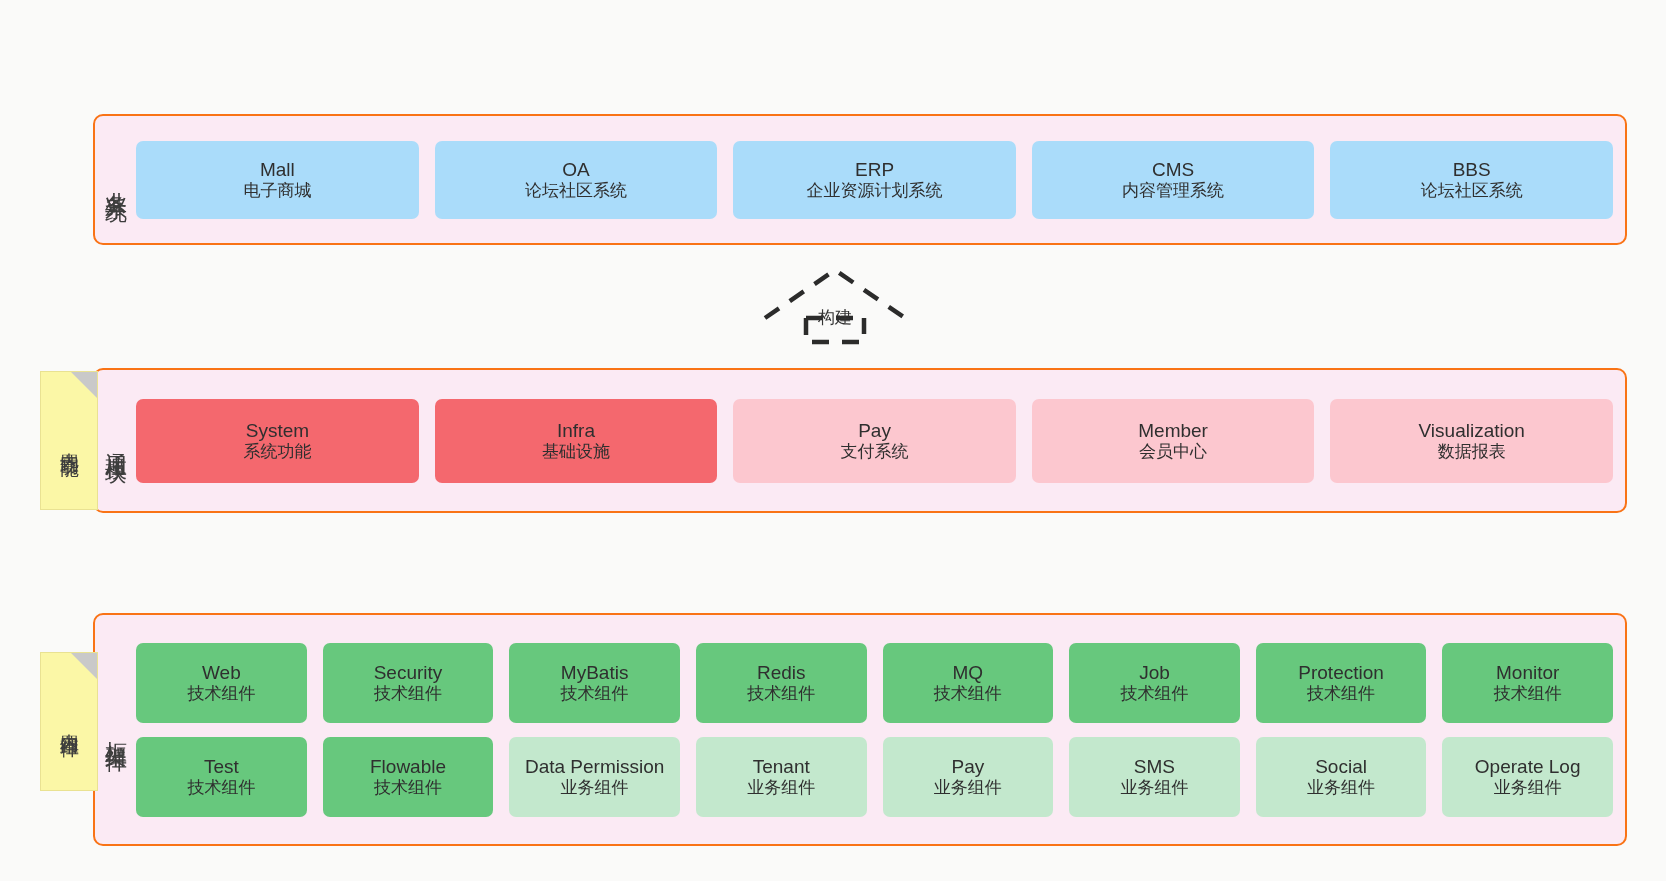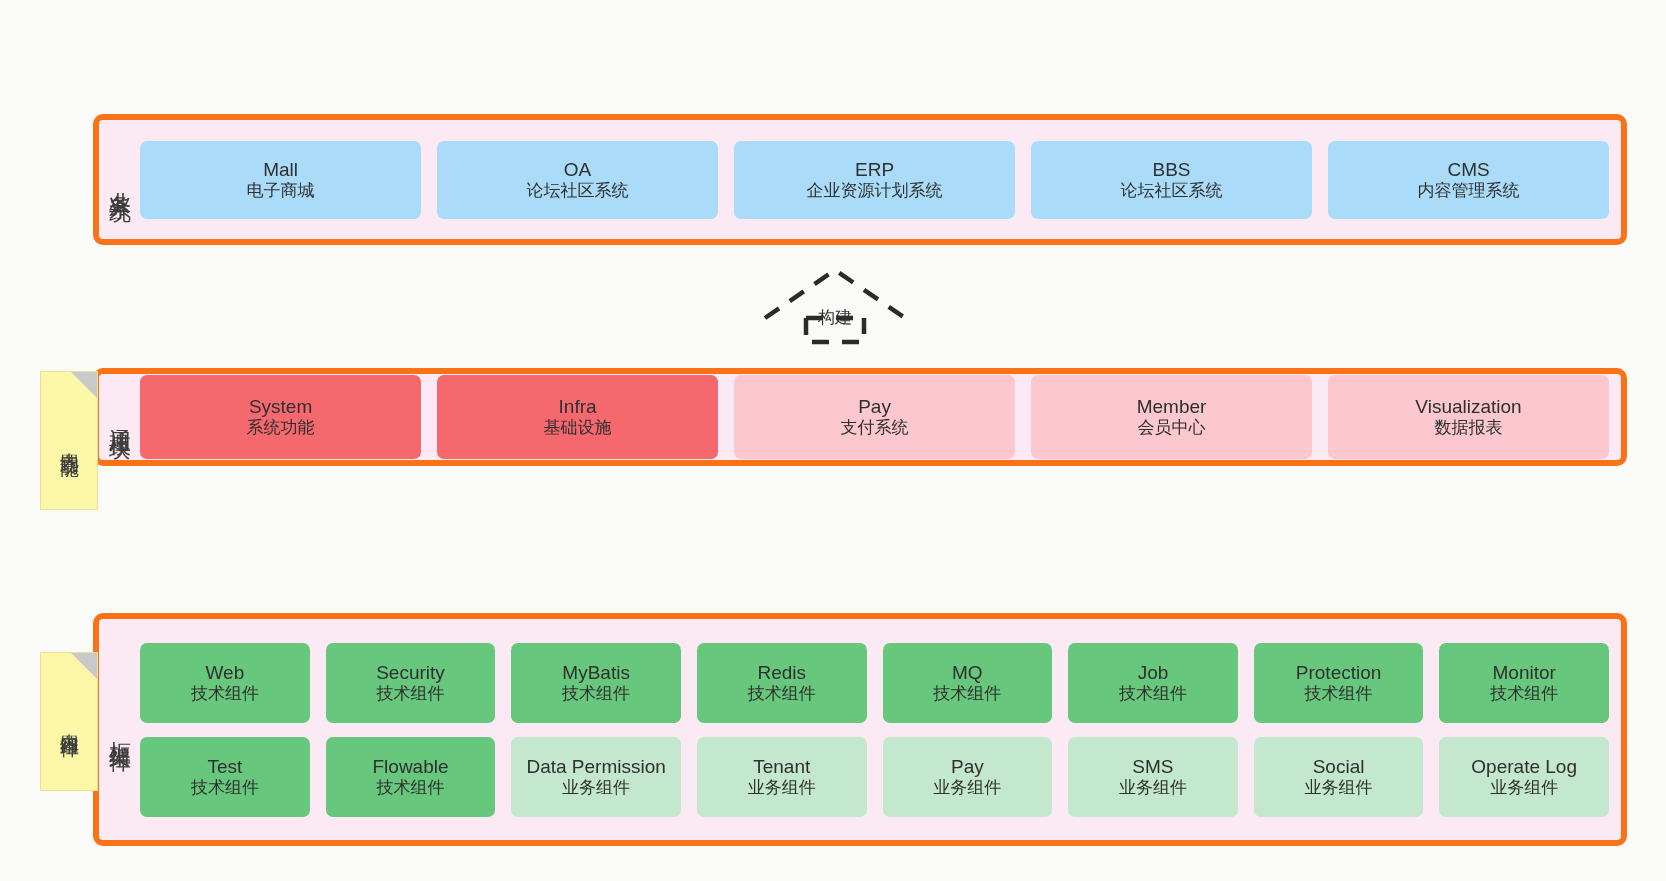--- a/index.html
+++ b/index.html
@@ -9,21 +9,21 @@
     background: #fafaf9;
     font-family: "Liberation Sans", "DejaVu Sans", sans-serif;
     overflow: hidden;
   }
   .canvas { position: relative; width: 1666px; height: 881px; background: #fafaf9; }
 
   
   .layer {
     position: absolute;
     background: #fbeaf4;
-    border: 6px solid #f97316;
+    border: 2px solid #f97316;
     border-radius: 10px;
     display: flex;
     align-items: center;
   }
   .layer-title {
     writing-mode: vertical-rl;
     text-orientation: upright;
     font-size: 22px;
     color: #3d3d3d;
     letter-spacing: 3px;
@@ -135,41 +135,41 @@
         </div>
         <div class="card h-biz c-blue">
           <span class="en">OA</span>
           <span class="cn">论坛社区系统</span>
         </div>
         <div class="card h-biz c-blue">
           <span class="en">ERP</span>
           <span class="cn">企业资源计划系统</span>
         </div>
         <div class="card h-biz c-blue">
+          <span class="en">CMS</span>
+          <span class="cn">内容管理系统</span>
+        </div>
+        <div class="card h-biz c-blue">
           <span class="en">BBS</span>
           <span class="cn">论坛社区系统</span>
-        </div>
-        <div class="card h-biz c-blue">
-          <span class="en">CMS</span>
-          <span class="cn">内容管理系统</span>
         </div>
       </div>
     </div>
   </div>
 
   <div class="arrow" style="left:760px; top:262px; width:150px; height:82px;">
     <svg width="150" height="82" viewBox="0 0 150 82">
       <path d="M 5 56 L 75 8 L 145 56" fill="none" stroke="#2b2b2b" stroke-width="4.5" stroke-dasharray="17 13" stroke-linecap="butt"></path>
       <path d="M 46 56 L 46 80 L 104 80 L 104 56" fill="none" stroke="#2b2b2b" stroke-width="4.5" stroke-dasharray="17 13" stroke-linecap="butt"></path>
       <path d="M 46 56 L 104 56" fill="none" stroke="#2b2b2b" stroke-width="4.5" stroke-dasharray="17 13" stroke-linecap="butt"></path>
     </svg>
     <span class="arrow-label">构建</span>
   </div>
 
-  <div class="layer" style="left:93px; top:368px; width:1534px; height:98px;">
+  <div class="layer" style="left:93px; top:368px; width:1534px; height:145px;">
     <div class="layer-title">通用模块</div>
     <div class="layer-body">
       <div class="row">
         <div class="card h-mod c-red">
           <span class="en">System</span>
           <span class="cn">系统功能</span>
         </div>
         <div class="card h-mod c-red">
           <span class="en">Infra</span>
           <span class="cn">基础设施</span>

